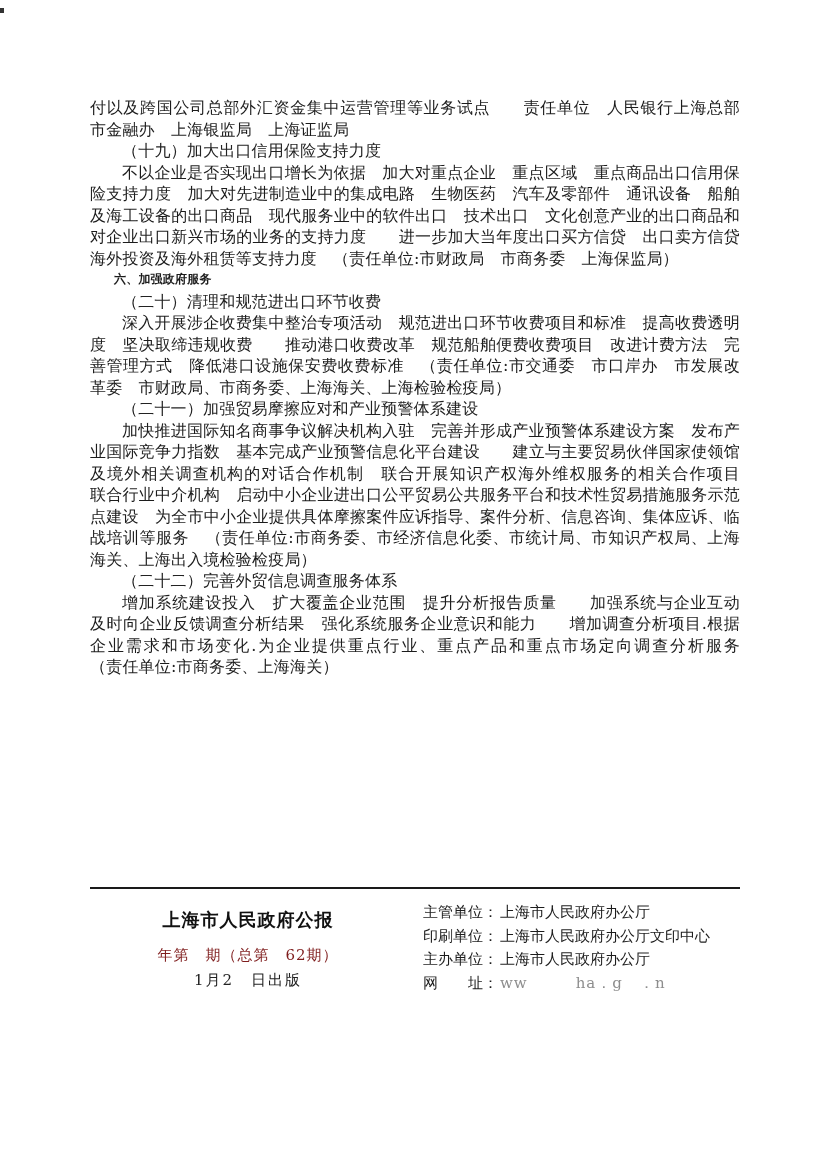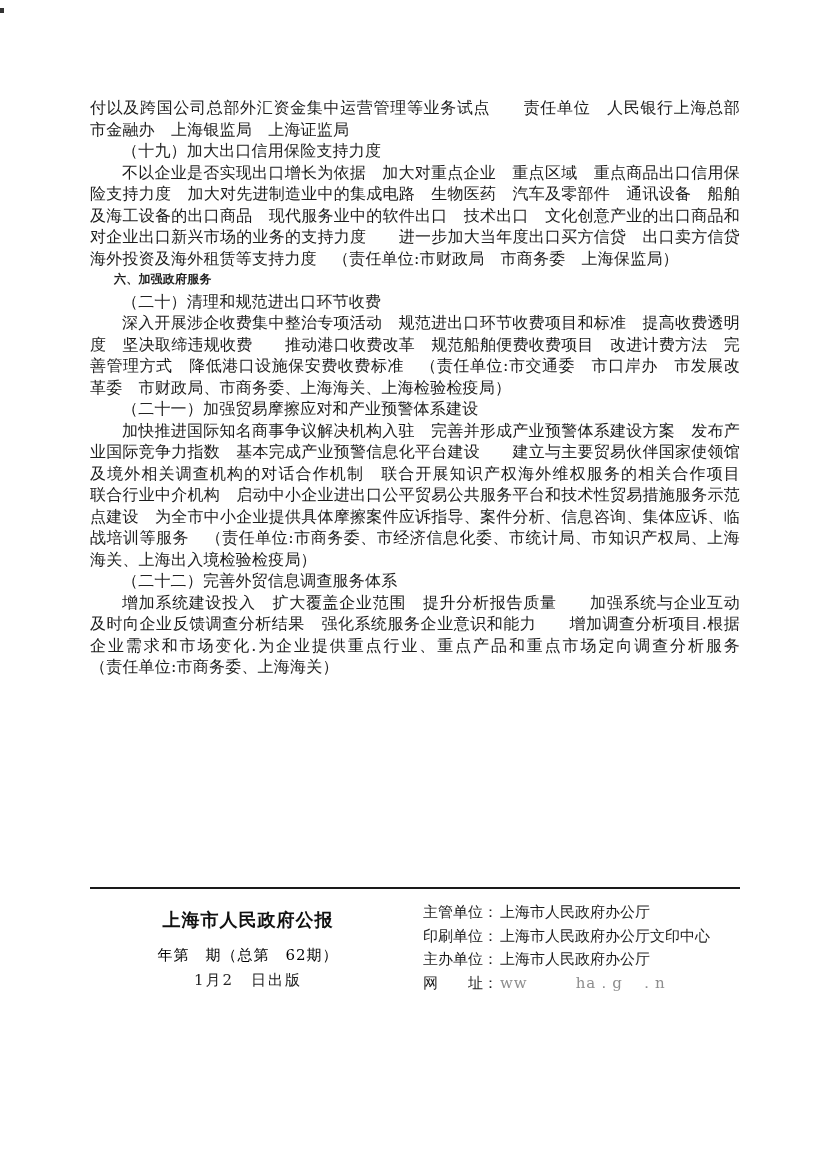--- a/index.html
+++ b/index.html
@@ -32,21 +32,21 @@
   .rule-top{left:90px;top:887px;width:650px;}
   .rule-bottom{left:90px;top:1034px;width:646px;}
   .gazette{
     position:absolute;left:108px;top:908px;width:280px;
     text-align:center;
   }
   .gazette-title{
     font-size:18px;font-weight:bold;letter-spacing:1px;
     color:#111;
   }
-  .gazette-issue{margin-top:14px;font-size:15px;letter-spacing:1px;color:#000000;}
+  .gazette-issue{margin-top:14px;font-size:15px;letter-spacing:1px;color:#7f1d1d;}
   .gazette-date{margin-top:6px;font-size:15px;letter-spacing:2px;color:#222;}
   .colophon{
     position:absolute;left:415px;top:901px;width:330px;
     font-size:15px;line-height:23.5px;color:#1c1c1c;margin-left:8px;
   }
   .colophon .row{white-space:nowrap;}
   .colophon .value{margin-left:2px;}
   .value-faded{color:#8d8d8d;letter-spacing:1px;}
   .recycle{
     position:absolute;right:91px;top:1041px;

